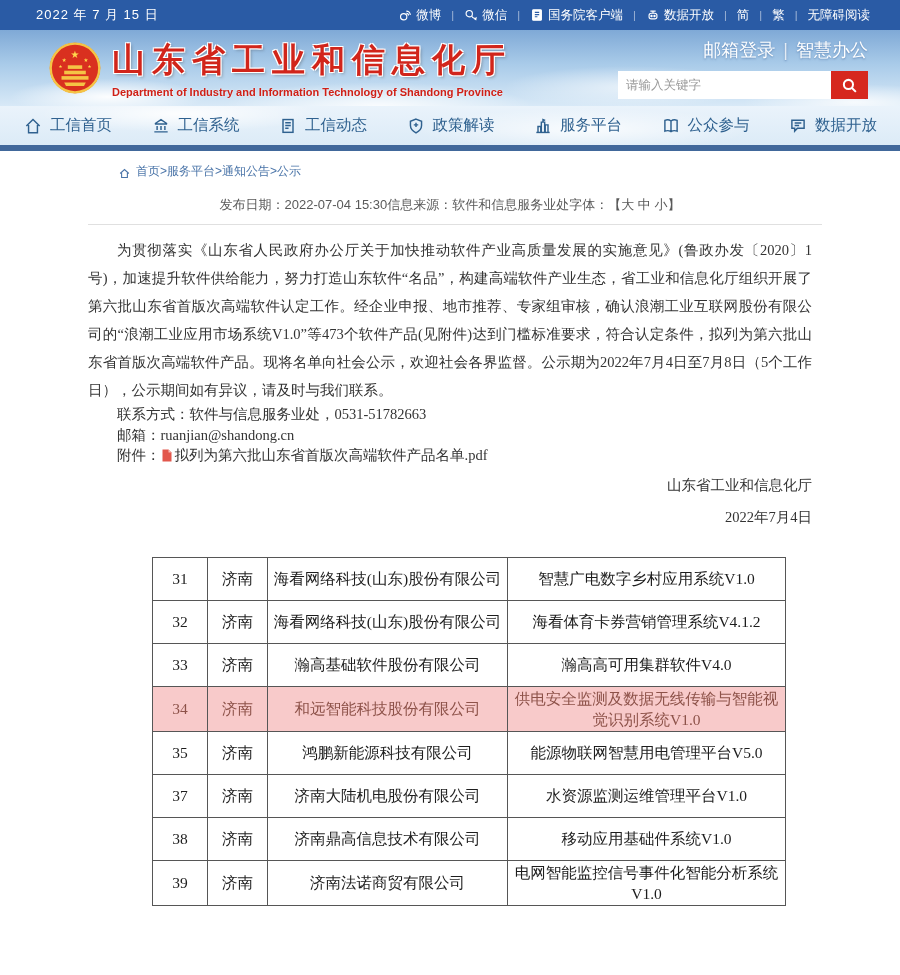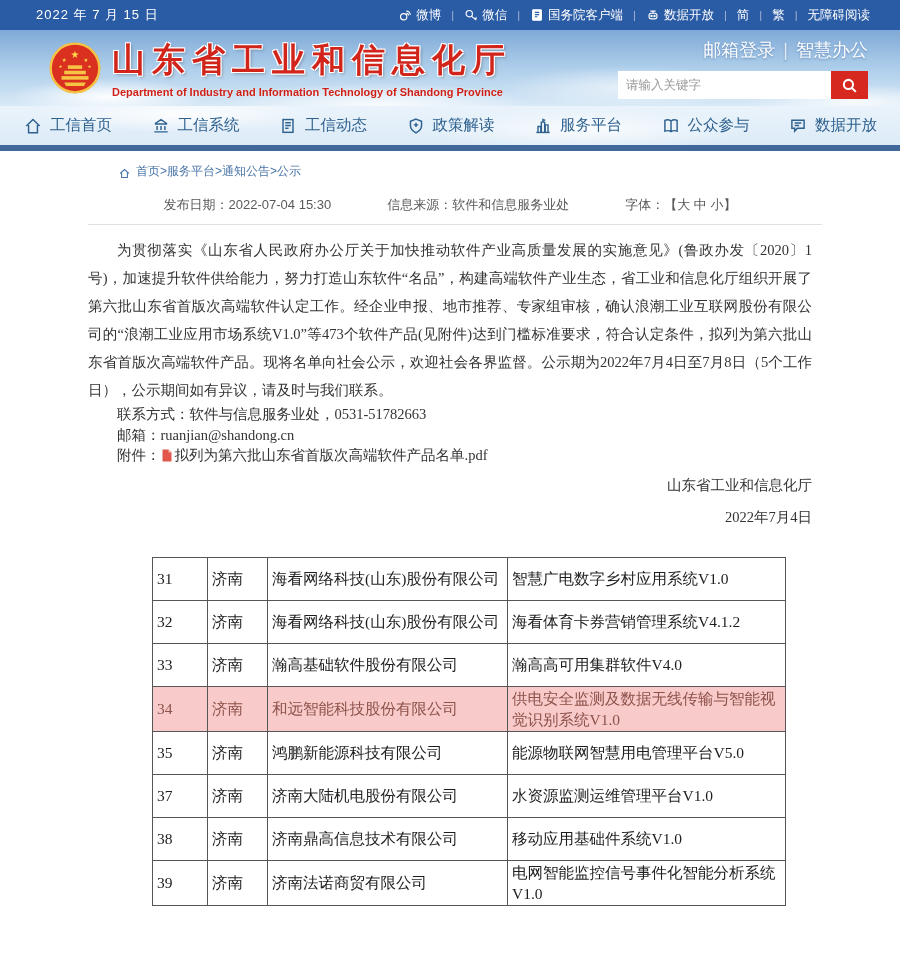--- a/index.html
+++ b/index.html
@@ -60,40 +60,40 @@
 
   
   .crumb { display:flex; align-items:flex-end; gap:5px; padding:12px 0 0 118px;
     font-size:12px; color:#4a74a8; }
   .crumb a { color:#4a74a8; text-decoration:none; cursor:pointer; }
 
   
   .article { width:724px; margin:0 auto; }
   .art-title { margin-top:16px; text-align:center; font-size:26px; font-weight:bold;
     color:#262626; letter-spacing:1px; }
-  .meta { margin-top:16px; display:flex; justify-content:center; gap:56px;
+  .meta { margin-top:16px; display:flex; justify-content:center; 
     font-size:13px; color:#595959; }
   .meta b { font-weight:normal; color:#595959; }
   .font-sizes { cursor:pointer; }
   .meta-divider { width:734px; margin:10px auto 0; border-top:1px solid #e0e0e0; }
 
   .body-text { margin-top:11px; font-family:"Liberation Serif", serif; font-size:14.5px;
     color:#333; }
   .body-text p.lead { text-indent:2em; line-height:28px; text-align:justify; }
   .detail-line { text-indent:2em; line-height:19.5px; margin-top:1px; }
   .attach-line { display:block; }
   .pdf-ic { display:inline-block; vertical-align:-2px; margin-right:2px; }
   .attach-link { color:#333; text-decoration:none; cursor:pointer; }
   .sign { text-align:right; line-height:25px; margin-top:7px; }
 
   
   .tbl-wrap { margin:27px 0 0 152px; }
   table { border-collapse:collapse; font-family:"Liberation Serif", serif;
     font-size:15.5px; color:#1d1d1d; table-layout:fixed; width:633px; }
-  td { border:1px solid #565656; vertical-align:middle;
+  td { border:1px solid #565656; text-align:center; vertical-align:middle;
     height:43px; line-height:21px; padding:1px 4px; }
   col.c-no{width:55px;} col.c-city{width:60px;} col.c-co{width:240px;} col.c-pr{width:278px;}
   tr.hl td { background:#f8caca; color:#8d5249; }
 </style>
 </head>
 <body>
 
 <div class="topbar">
   <span class="tb-date">2022 年 7 月 15 日</span>
   <div class="tb-links">

